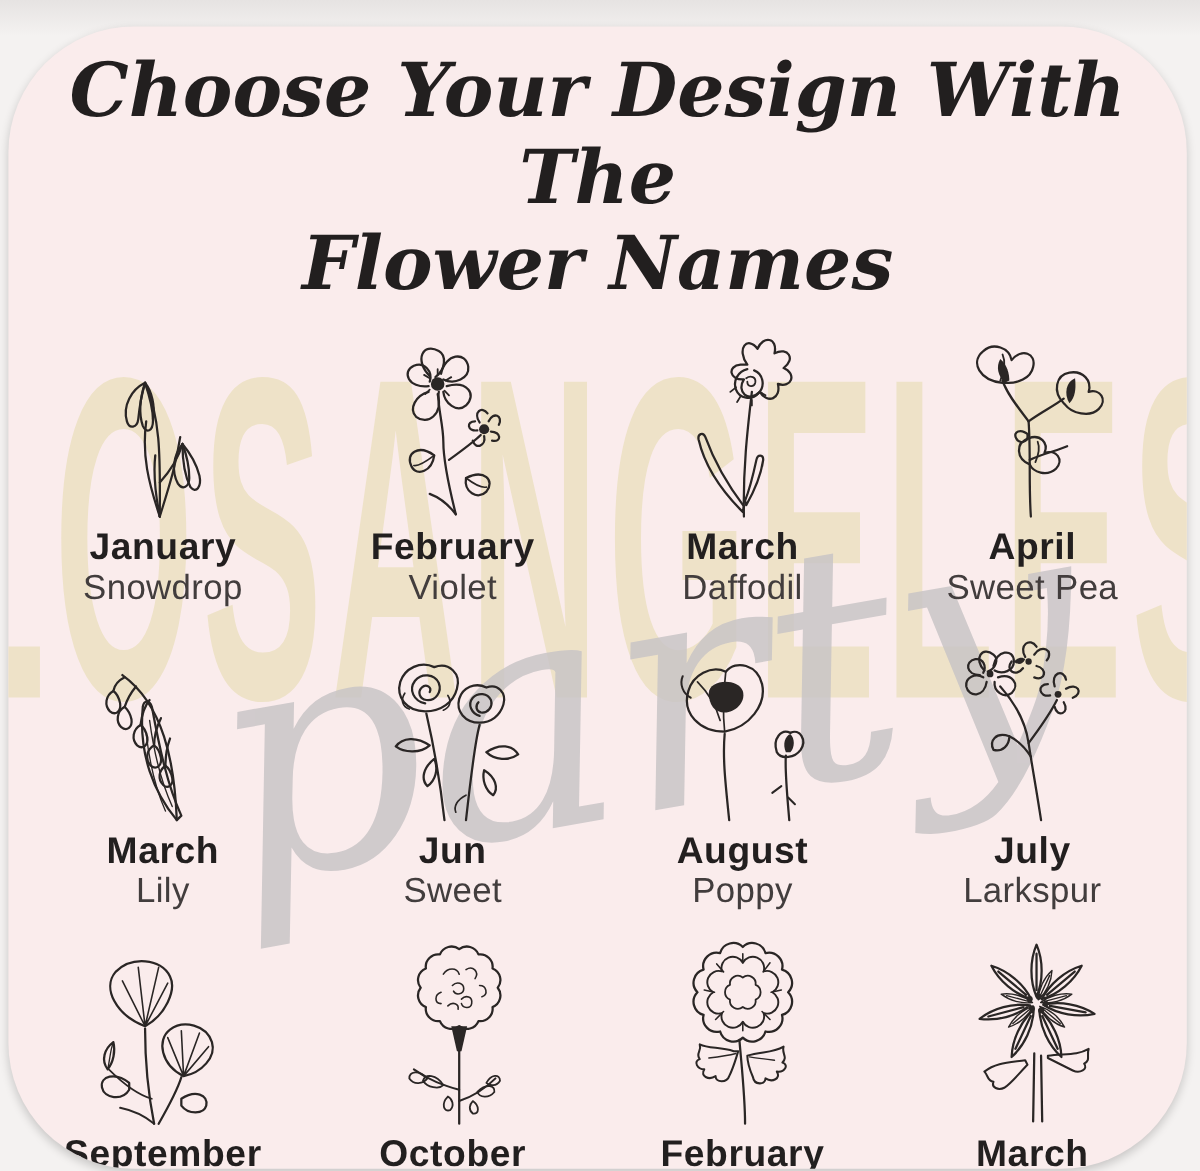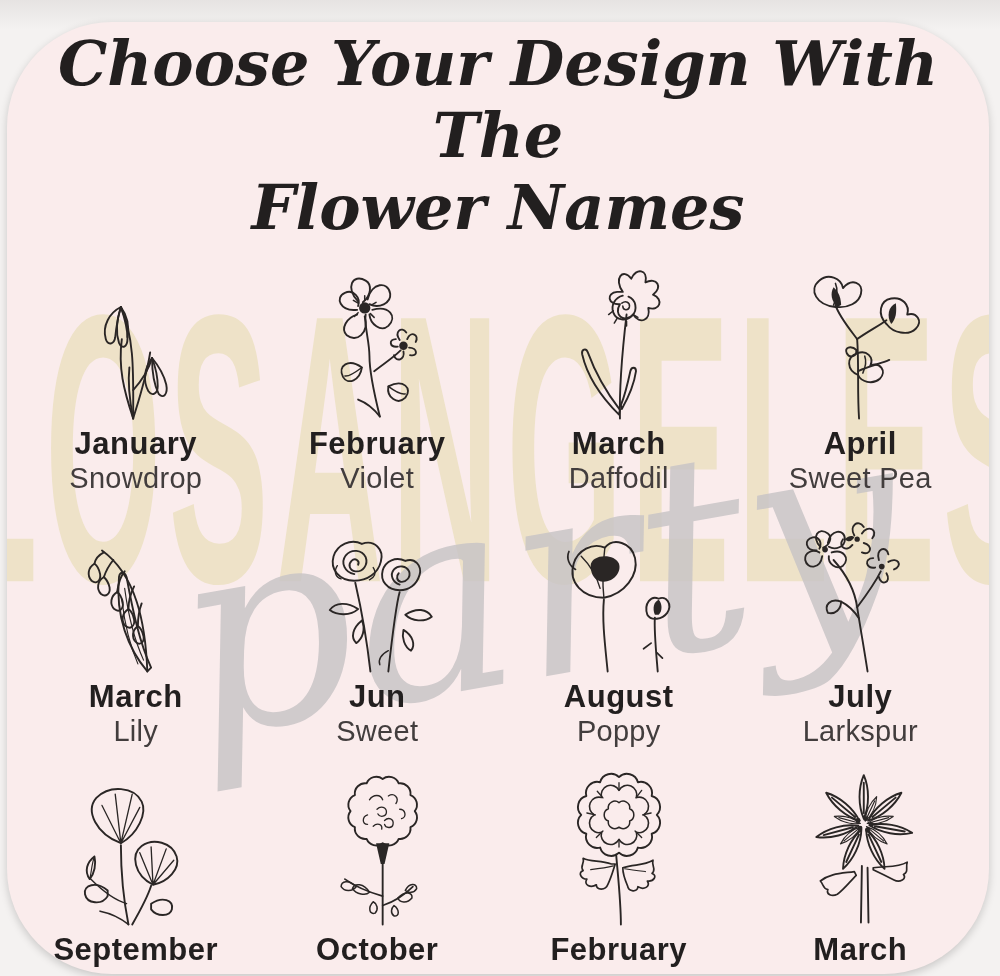--- a/index.html
+++ b/index.html
@@ -27,21 +27,21 @@
   .wm-script{
     position:absolute;z-index:2;left:532px;top:560px;
     transform:translate(-50%,-50%) rotate(-10deg);
     font-family:"DejaVu Serif",serif;font-style:italic;font-weight:400;
     font-size:272px;line-height:1;white-space:nowrap;
     color:var(--watermark-gray,#c8c4c6);opacity:.82;
     user-select:none;
   }
   .content{position:relative;z-index:3;}
   .title{
-    text-align:center;padding-top:6px;
+    text-align:center;padding-top:18px;
     font-family:"DejaVu Serif",serif;font-style:italic;font-weight:700;
     font-size:62px;line-height:1.16;color:var(--ink,#221f1f);
   }
   .grid{
     display:grid;grid-template-columns:repeat(4,1fr);grid-auto-rows:253px;
     margin-top:8px;padding:0 8px;
   }
   .cell{display:flex;flex-direction:column;align-items:center;}
   .art{height:174px;display:flex;align-items:flex-end;justify-content:center;}
   .art svg{display:block;}

